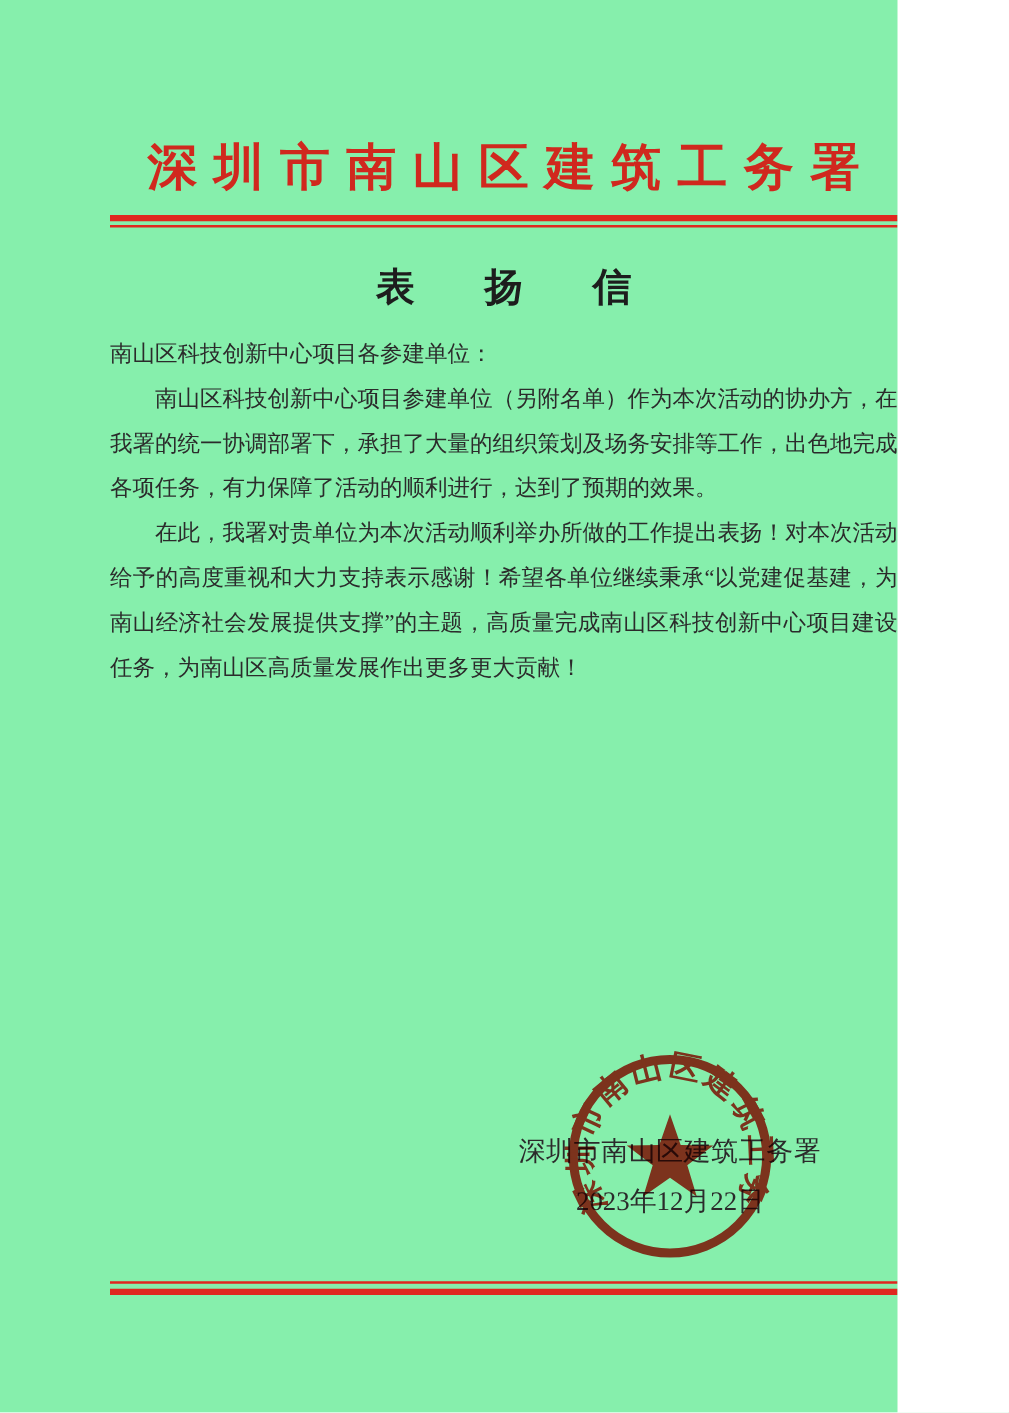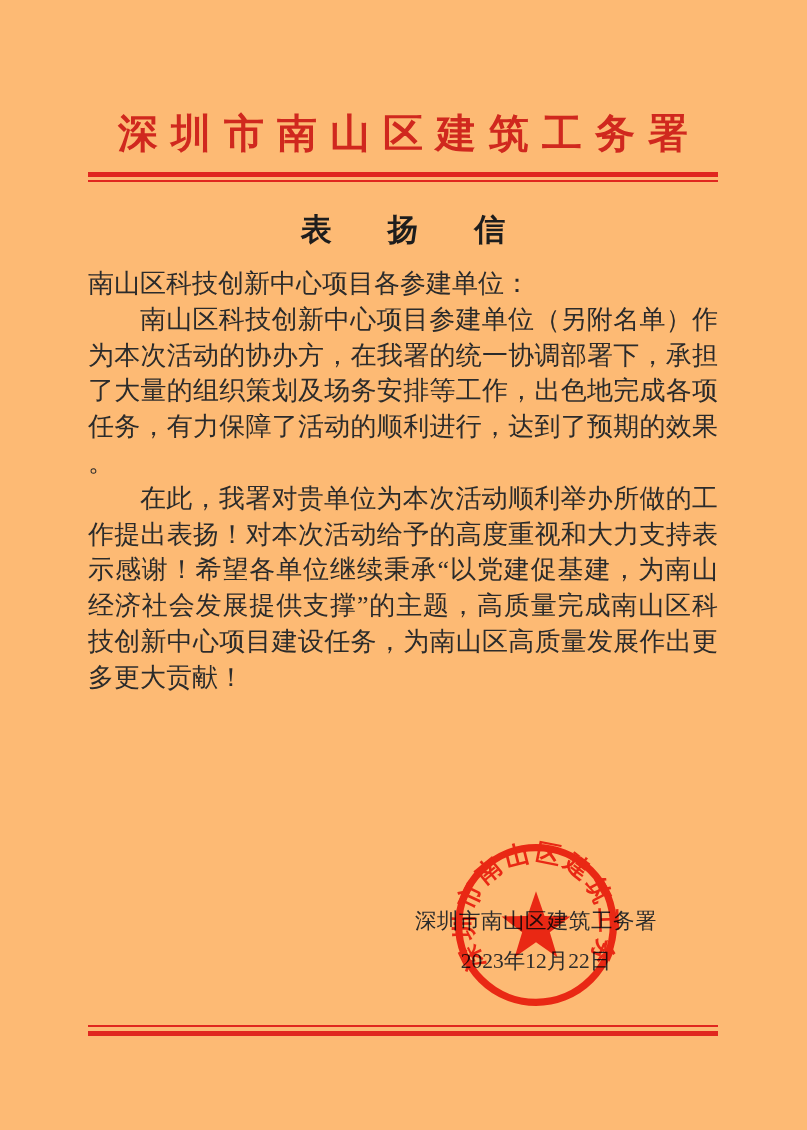--- a/index.html
+++ b/index.html
@@ -5,22 +5,22 @@
   :root{
     --header-red:#d0281e;
     --rule-red:#e0271f;
     --seal-red:#ea2b1e;
     --ink:#2b2b2b;
   }
   *{margin:0;padding:0;box-sizing:border-box;}
   html,body{background:#ffffff;}
   .page{
     position:relative;
-    width:807px;height:1130px;
-    background:#fdba74;
+    width:718px;height:1130px;
+    background:#86efac;
     overflow:hidden;
     font-family:"Liberation Serif","DejaVu Serif",serif;
   }
   .org-title{
     position:absolute;top:108px;left:88px;width:630px;
     text-align:center;
     font-size:40px;line-height:52px;
     font-weight:700;
     letter-spacing:13px;text-indent:13px;
     color:var(--header-red);
@@ -37,21 +37,21 @@
     position:absolute;top:210px;left:88px;width:630px;
     text-align:center;
     font-size:31px;line-height:40px;
     font-weight:600;
     letter-spacing:24px;text-indent:24px;
     color:#1d1d1d;
     white-space:nowrap;
   }
   .letter-body{
     position:absolute;top:266px;left:88px;width:630px;
-    font-size:26px;line-height:35.8px;
+    font-size:18px;line-height:35.8px;
     color:var(--ink);
     text-align:justify;
     line-break:anywhere;
   }
   .letter-body p{margin:0;}
   .letter-body p.para{text-indent:2em;}
   .signature-block{
     position:absolute;top:906px;left:406px;width:260px;
     text-align:center;
     color:var(--ink);

